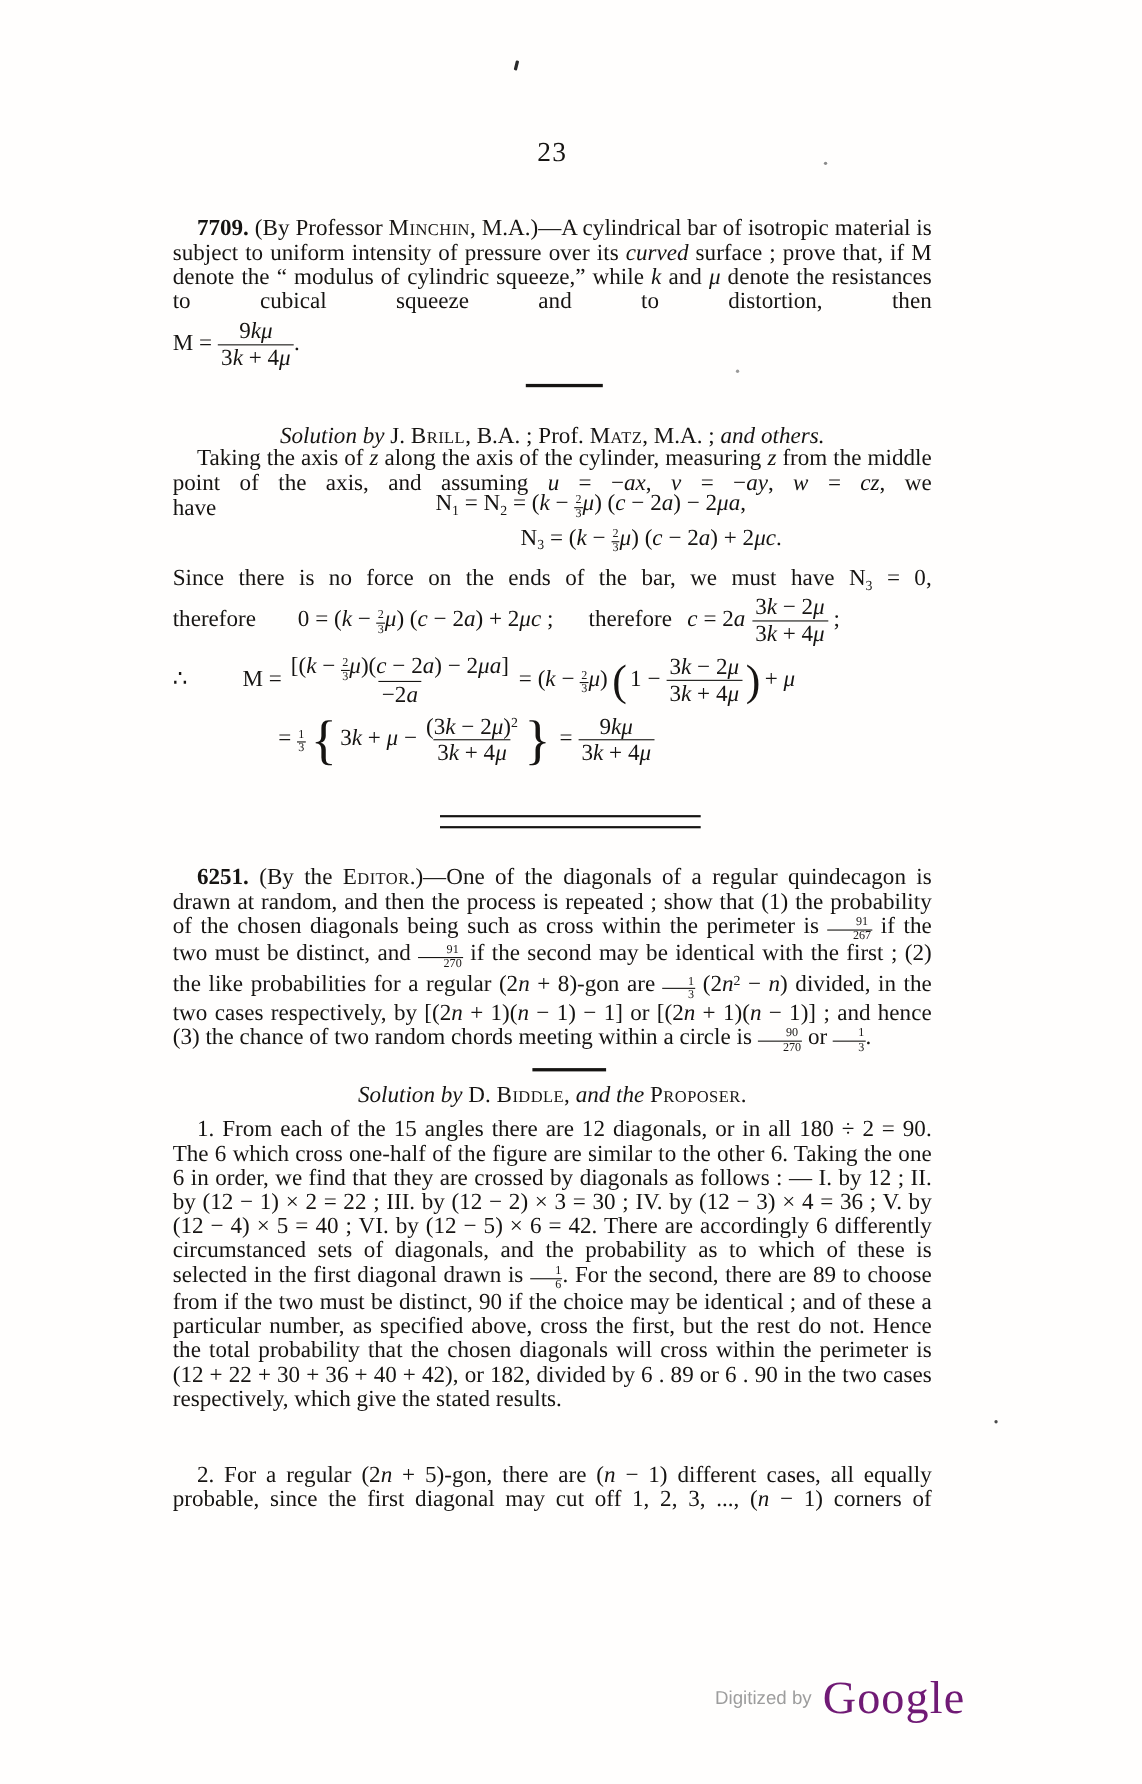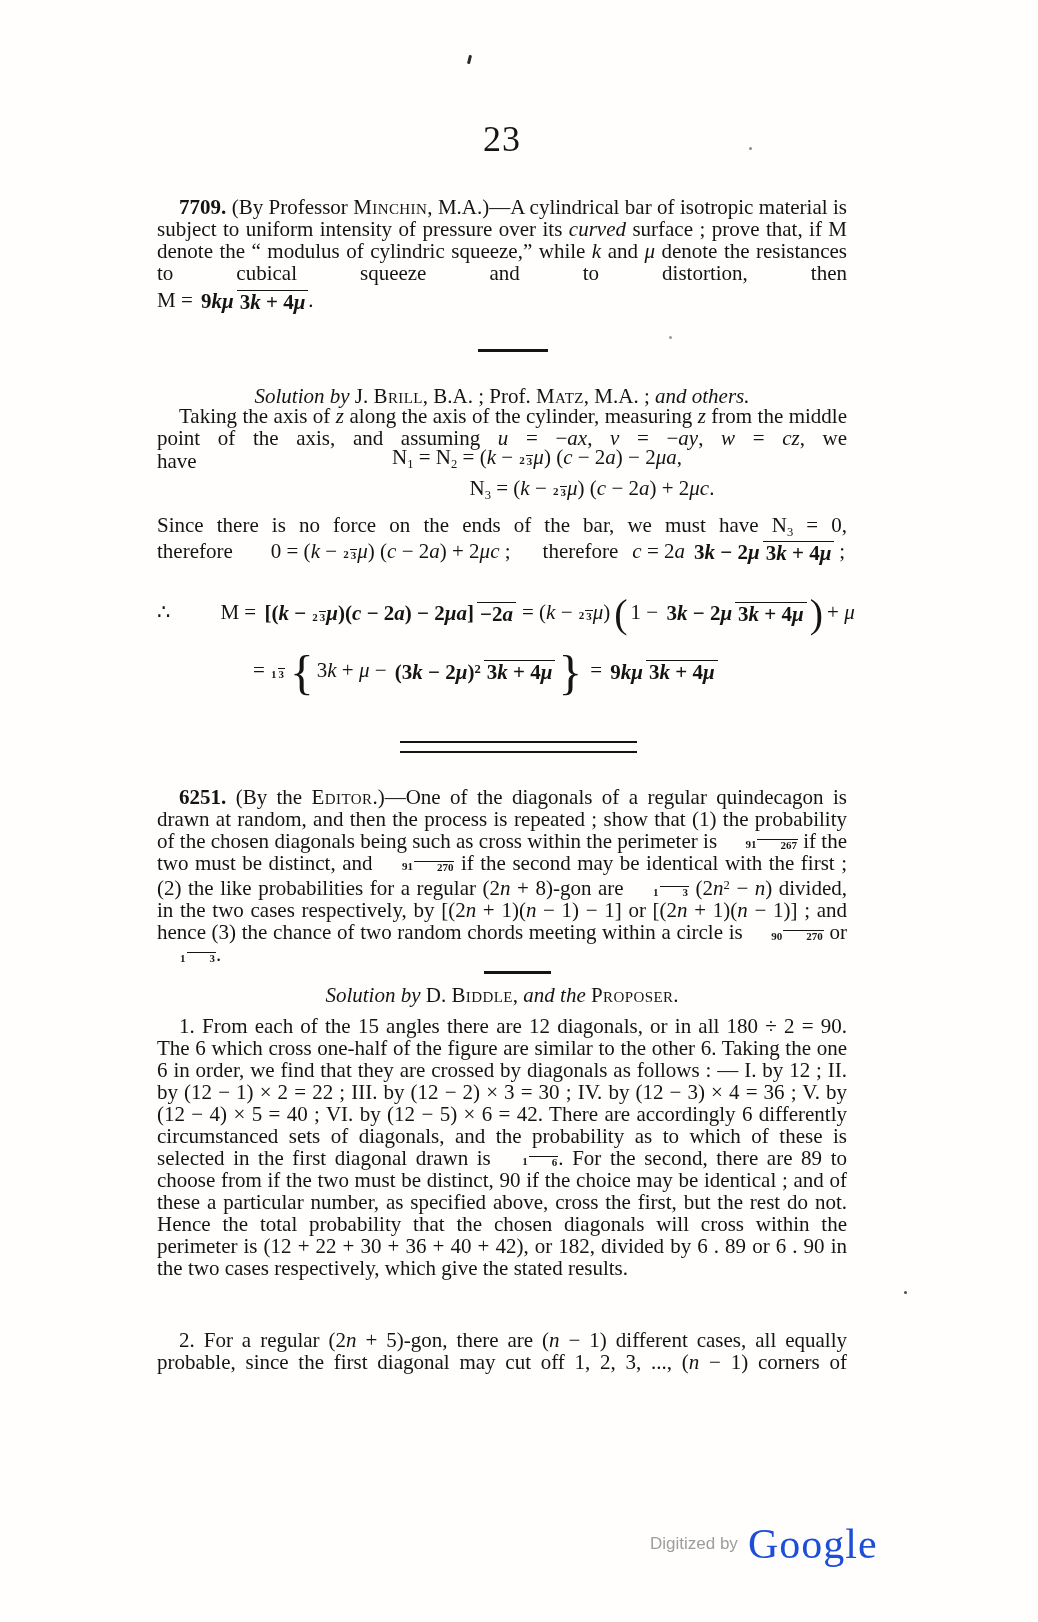--- a/index.html
+++ b/index.html
@@ -2,46 +2,46 @@
 <html><head>
 <meta charset="utf-8">
 <style>
   html,body{margin:0;padding:0;background:#ffffff;}
   .page{
     position:relative;width:1038px;height:1622px;background:#fffefd;
     font-family:"Liberation Serif","DejaVu Serif",serif;
     color:#161412;font-size:21px;line-height:22px;overflow:hidden;
   }
   .blk{position:absolute;left:157px;width:690px;}
-  .pageno{top:128px;text-align:center;font-size:36px;letter-spacing:1px;}
+  .pageno{top:128px;text-align:center;font-size:25px;letter-spacing:1px;}
   .para{text-align:justify;}
   .jlast{text-align-last:justify;}
   .indent{text-indent:22px;}
   .center{text-align:center;}
   .it{font-style:italic;}
   .bold{font-weight:bold;font-family:Liberation Serif, serif;}
   .sc{font-variant:small-caps;letter-spacing:.4px;}
   .sub{font-size:.6em;vertical-align:-.35em;}
   .sup{font-size:.6em;vertical-align:.5em;}
-  .fr{display:inline-flex;flex-direction:row;align-items:center;
-      vertical-align:middle;line-height:1.12;font-weight:bold;}
+  .fr{display:inline-flex;flex-direction:column;align-items:center;
+      vertical-align:middle;line-height:1.12;}
   .fr>.n{padding:0 3px;}
   .fr>.d{border-top:1.5px solid #161412;padding:0 3px;}
   .fr.sm{font-size:11px;line-height:1.05;transform:translateY(2px);}
   .fr.sm>.d{border-top:1px solid #161412;padding:0 1px;}
   .fr.sm>.n{padding:0 1px;}
   .big{font-size:190%;vertical-align:middle;line-height:1;}
   .big.brace{font-size:235%;}
   .eqline{position:absolute;left:157px;width:690px;white-space:nowrap;}
   .have{position:absolute;left:0;top:50%;transform:translateY(-50%);}
   .rule{position:absolute;height:2.5px;background:#161412;}
   .drule{position:absolute;height:8px;border-top:2.5px solid #161412;border-bottom:2.5px solid #161412;}
   .wm{position:absolute;display:flex;align-items:flex-end;gap:10px;}
   .wm .dig{font-family:"Liberation Sans","DejaVu Sans",sans-serif;font-size:17px;color:#9d9d9d;}
-  .wm .goog{font-size:42px;color:#1d4ed8;letter-spacing:1px;}
+  .wm .goog{font-size:42px;color:#701a75;letter-spacing:1px;}
   .speck{position:absolute;border-radius:50%;}
   .tick{position:absolute;width:3px;height:9px;background:#2a2a2a;border-radius:1px;transform:rotate(14deg);}
 </style>
 </head>
 <body>
 
 <div class="page">
 
   <div class="tick" style="left:468px;top:55px;"></div>
   <div class="speck" style="left:749px;top:147px;width:3px;height:3px;background:#8a8a8a;"></div>

